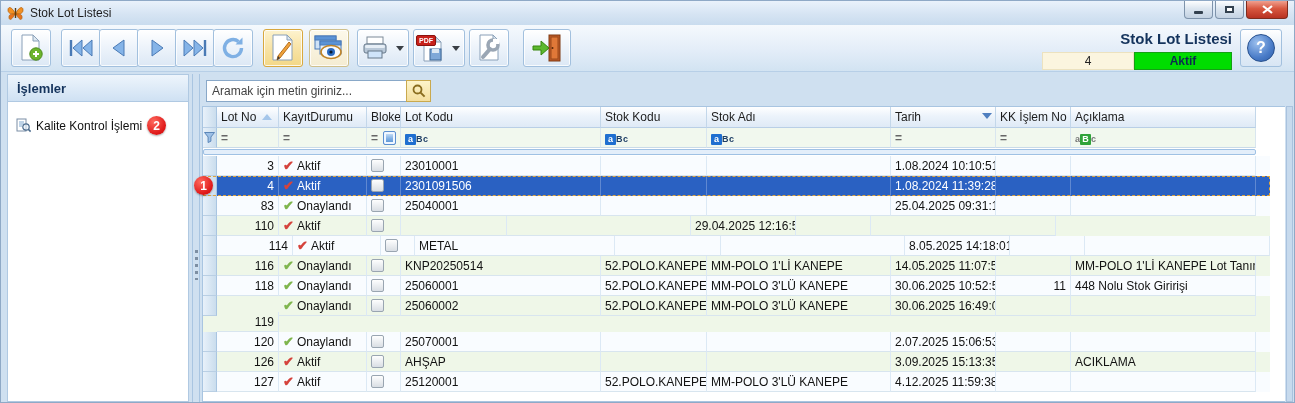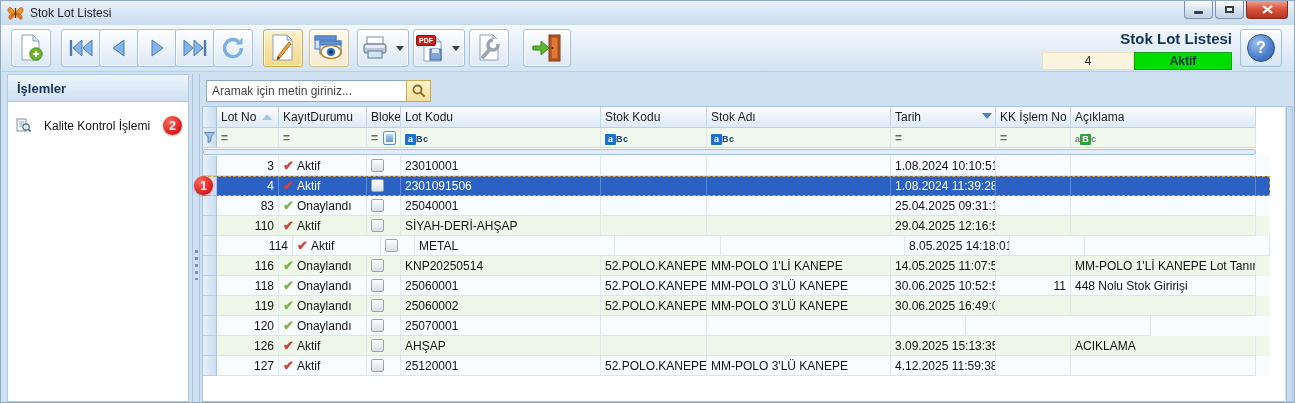--- a/index.html
+++ b/index.html
@@ -36,21 +36,21 @@
   .help-btn{position:absolute;right:12px;top:4px;width:42px;height:38px;border:1px solid #a2c0de;border-radius:3px;
     background:linear-gradient(#ffffff,#e8f0f9 45%,#d8e6f4);display:flex;align-items:center;justify-content:center;box-sizing:border-box;}
   .help-circle{width:26px;height:26px;border-radius:50%;background:radial-gradient(circle at 35% 30%,#9cc0ee,#4a7cc8 60%,#2c5ca8);
     border:1px solid #27508e;color:#fff;font-weight:bold;font-size:16px;display:flex;align-items:center;justify-content:center;}
 
   
   .content{position:absolute;left:0;top:71px;right:0;bottom:0;background:#cfe0f0;}
   .sidebar{position:absolute;left:6px;top:2px;width:182px;bottom:0;background:#fff;border:1px solid #b0c9e2;box-sizing:border-box;}
   .sidebar-header{height:26px;background:linear-gradient(#eef5fc,#cfe1f3);border-bottom:1px solid #b0c9e2;
     display:flex;align-items:center;padding-left:9px;font-size:13px;font-weight:bold;color:#14335c;}
-  .sidebar-item{margin-top:14px;padding-left:8px;display:flex;align-items:center;gap:13px;font-size:12px;color:#111;cursor:default;}
+  .sidebar-item{margin-top:14px;padding-left:8px;display:flex;align-items:center;gap:5px;font-size:12px;color:#111;cursor:default;}
   .badge{min-width:19px;height:19px;border-radius:50%;background:radial-gradient(circle at 35% 30%,#ff6a5e,#e01b1b 65%,#c00);
     color:#fff;font-size:12px;font-weight:bold;display:inline-flex;align-items:center;justify-content:center;box-shadow:0 1px 2px rgba(0,0,0,.35);}
 
   .splitter{position:absolute;left:189px;top:0;width:12px;bottom:0;}
   .splitter:before,.splitter:after{content:"";position:absolute;top:2px;bottom:0;width:1px;background:#a9c5e1;}
   .splitter:before{left:2px;} .splitter:after{right:2px;}
   .grip{position:absolute;left:5px;top:178px;width:3px;height:30px;
     background:repeating-linear-gradient(#7d8fa3 0 3px,transparent 3px 7px);}
 
   .main{position:absolute;left:201px;top:0;right:0;bottom:0;}
@@ -389,21 +389,20 @@
             <div class="grow drow" style="background: rgb(239, 247, 232);">
               <div class="gcell ind" style="width: 14px;"></div>
               <div class="gcell ar" style="width: 62px;">110</div>
               <div class="gcell" style="width: 88px;">
                 <span class="ckmark" style="color: rgb(213, 67, 60);">✔</span>
                 <span>Aktif</span>
               </div>
               <div class="gcell" style="width: 34px;">
                 <div class="chk"></div>
               </div>
-              <div class="gcell" style="width: 200px;">SİYAH-DERİ-AHŞAP</div>
               <div class="gcell" style="width: 106px;"></div>
               <div class="gcell" style="width: 184px;"></div>
               <div class="gcell" style="width: 105px;">29.04.2025 12:16:59</div>
               <div class="gcell ar" style="width: 75px;"></div>
               <div class="gcell" style="width: 185px;"></div>
             </div>
             <div class="grow drow" style="background: rgb(249, 252, 255);">
               <div class="gcell ind" style="width: 14px;"></div>
               <div class="gcell ar" style="width: 76px;">114</div>
               <div class="gcell" style="width: 88px;">
@@ -449,21 +448,21 @@
               </div>
               <div class="gcell" style="width: 200px;">25060001</div>
               <div class="gcell" style="width: 106px;">52.POLO.KANEPE</div>
               <div class="gcell" style="width: 184px;">MM-POLO 3'LÜ KANEPE</div>
               <div class="gcell" style="width: 105px;">30.06.2025 10:52:54</div>
               <div class="gcell ar" style="width: 75px;">11</div>
               <div class="gcell" style="width: 185px;">448 Nolu Stok Giririşi</div>
             </div>
             <div class="grow drow" style="background: rgb(239, 247, 232);">
               <div class="gcell ind" style="width: 14px;"></div>
-              <div class="gcell ar" style="width: 62px;">119</div>
+              <div class="gcell ar" style="width: 62px; margin-top: 16px;">119</div>
               <div class="gcell" style="width: 88px;">
                 <span class="ckmark" style="color: rgb(127, 181, 78);">✔</span>
                 <span>Onaylandı</span>
               </div>
               <div class="gcell" style="width: 34px;">
                 <div class="chk"></div>
               </div>
               <div class="gcell" style="width: 200px; text-align: center;">25060002</div>
               <div class="gcell" style="width: 106px;">52.POLO.KANEPE</div>
               <div class="gcell" style="width: 184px;">MM-POLO 3'LÜ KANEPE</div>
@@ -477,20 +476,21 @@
               <div class="gcell" style="width: 88px;">
                 <span class="ckmark" style="color: rgb(127, 181, 78);">✔</span>
                 <span>Onaylandı</span>
               </div>
               <div class="gcell" style="width: 34px;">
                 <div class="chk"></div>
               </div>
               <div class="gcell" style="width: 200px;">25070001</div>
               <div class="gcell" style="width: 106px;"></div>
               <div class="gcell" style="width: 184px;"></div>
+              <div class="gcell" style="width: 105px;">2.07.2025 15:06:53</div>
               <div class="gcell ar" style="width: 75px;"></div>
               <div class="gcell" style="width: 185px;"></div>
             </div>
             <div class="grow drow" style="background: rgb(239, 247, 232);">
               <div class="gcell ind" style="width: 14px;"></div>
               <div class="gcell ar" style="width: 62px;">126</div>
               <div class="gcell" style="width: 88px;">
                 <span class="ckmark" style="color: rgb(213, 67, 60);">✔</span>
                 <span>Aktif</span>
               </div>

